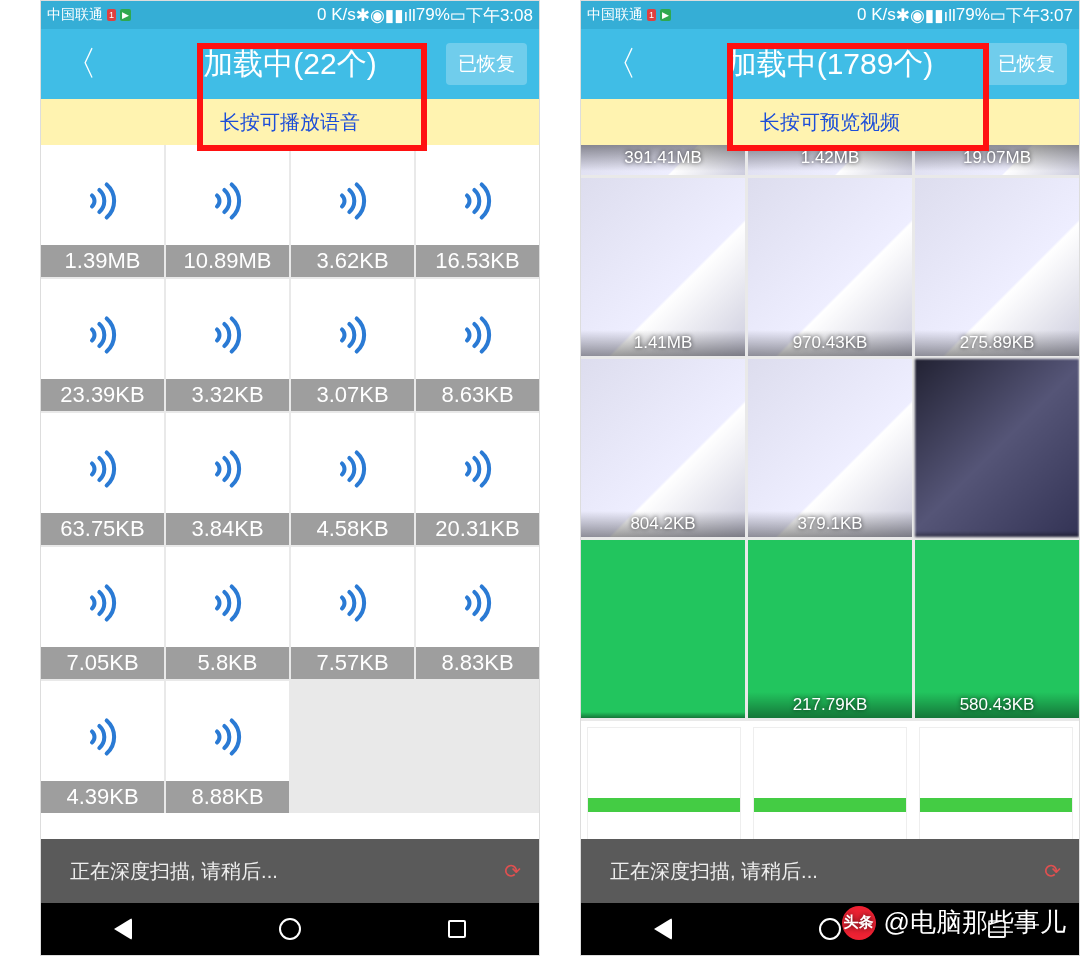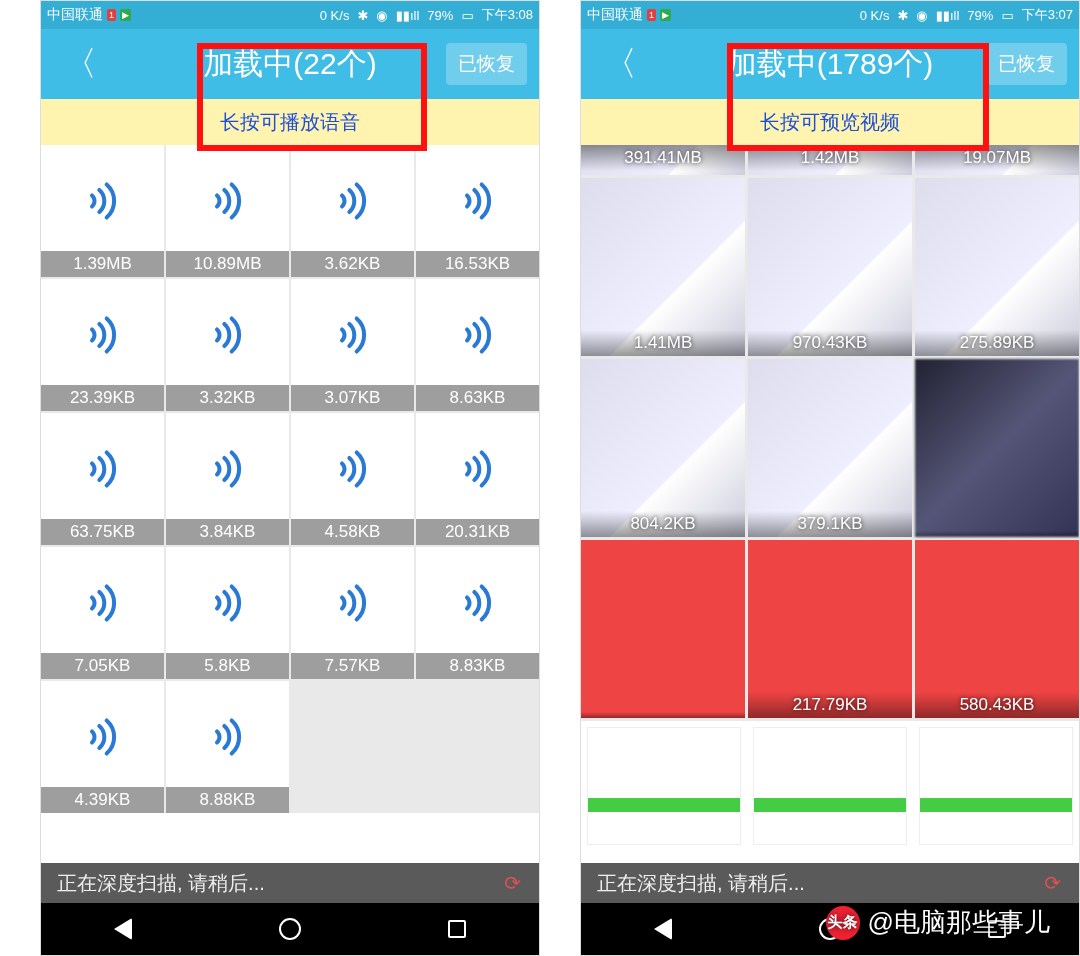--- a/index.html
+++ b/index.html
@@ -26,21 +26,21 @@
     height: 28px;
     background: #35aed6;
     color: #fff;
     font-size: 14px;
     display: flex;
     align-items: center;
     padding: 0 6px;
     justify-content: space-between;
   }
   .status-left { display: flex; align-items: center; gap: 4px; }
-  .status-right { display: flex; align-items: center; gap: 8px; font-size: 13px;}
+  .status-right { display: flex; align-items: center; gap: 0; font-size: 17px;}
   .sim-badge { font-size: 9px; background:#e04040; color:#fff; padding:1px 2px; border-radius:2px;}
   .sim-badge2 { font-size: 9px; background:#2fa84f; color:#fff; padding:1px 2px; border-radius:2px;}
 
   
   .title-bar {
     height: 70px;
     background: #40bde6;
     display: flex;
     align-items: center;
     padding: 0 12px;
@@ -103,21 +103,21 @@
   }
   .audio-icon {
     color:#2a7ad4;
     font-size: 40px;
     position:absolute; top:34px;
   }
   .size-label {
     width:100%;
     background:#9e9e9e;
     color:#fff;
-    font-size:17px;
+    font-size:22px;
     text-align:center;
     padding:3px 10px;
   }
   
   
   .video-grid {
     display:grid;
     grid-template-columns: repeat(3,1fr);
     gap:3px;
     background:#e9e9e9;
@@ -136,31 +136,31 @@
     padding:3px 0;
     text-shadow: 0 0 4px rgba(0,0,0,0.8);
     background: linear-gradient(to top, rgba(0,0,0,0.4), transparent);
   }
   .video-size.top {
     top:0; bottom:auto;
     background: linear-gradient(to bottom, rgba(0,0,0,0.4), transparent);
   }
   .thumb-dog { background: linear-gradient(135deg,#dde 0%, #eef 60%, #fff 61%, #ccd 100%); }
   .thumb-blur { background: linear-gradient(135deg,#223 0%, #557 50%, #335 100%); filter:blur(1px);}
-  .thumb-white { background:#ef4444; }
+  .thumb-white { background:#22c55e; }
   .mini { flex:1; margin:6px; background:linear-gradient(#fff 60%, #4c4 60%, #4c4 72%, #fff 72%); border:1px solid #eee;}
   
   
   .scan-bar {
-    height: 40px;
+    height: 64px;
     background:#5a5a5a;
     color:#eee;
     font-size:20px;
     display:flex; align-items:center;
-    padding: 0 16px;
+    padding: 0 29px;
     position:relative;
   }
   .scan-spinner {
     color:#e05050; font-size:20px; position:absolute; right:18px;
   }
 
   
   .nav-bar {
     height: 52px;
     background:#000;
@@ -178,21 +178,21 @@
   .nav-circle {
     width:22px;height:22px;border:2px solid #fff;border-radius:50%;
   }
   .nav-square {
     width:18px;height:18px;border:2px solid #fff;border-radius:2px;
   }
 
   
   .watermark {
     position:absolute;
-    right: 30px;
+    right: 14px;
     bottom: 16px;
     color:#fff;
     font-size: 26px;
     font-weight:500;
     display:flex; align-items:center; gap:8px;
     text-shadow: 0 0 6px rgba(0,0,0,0.8);
     z-index:100;
   }
   .wm-logo {
     width:34px;height:34px;border-radius:50%;

